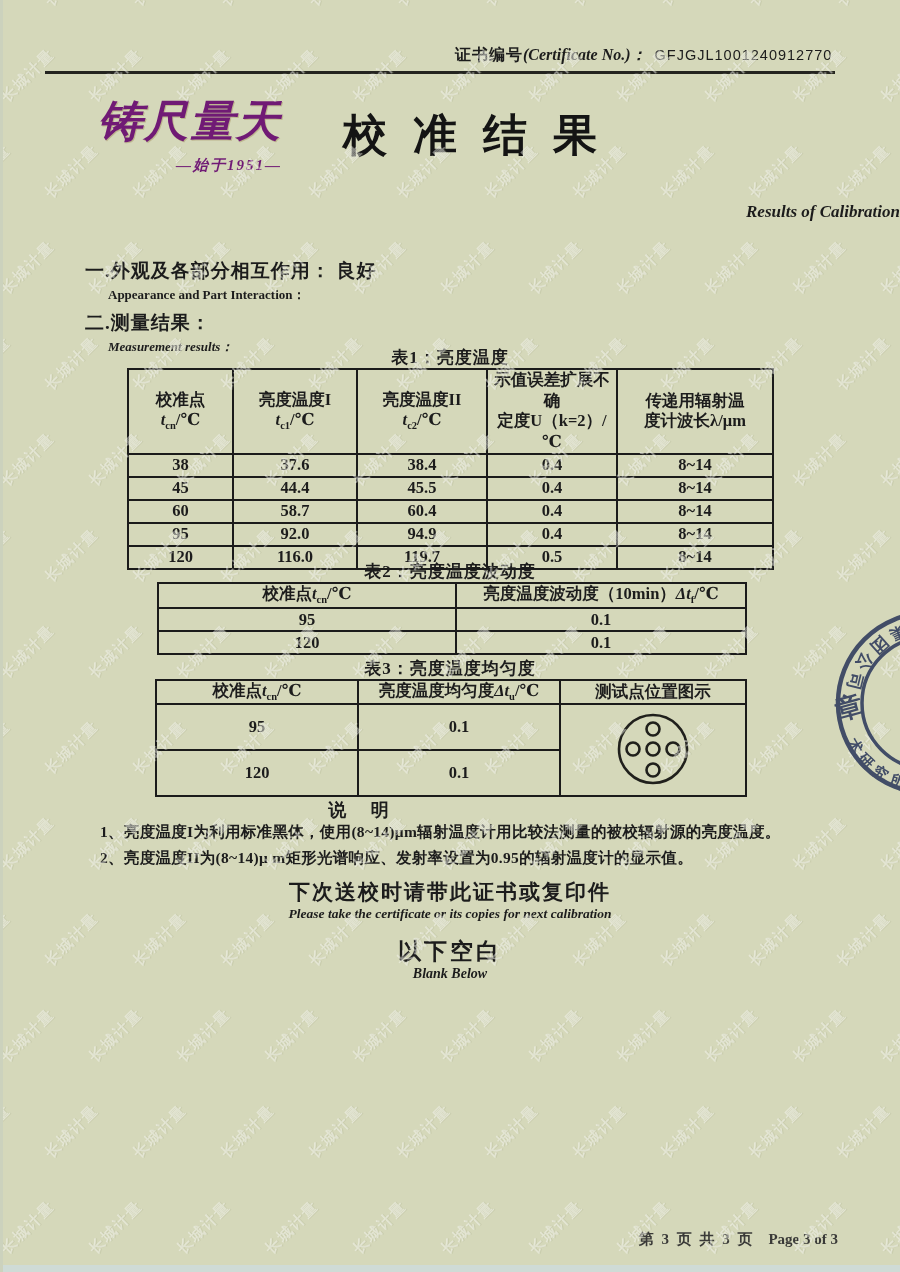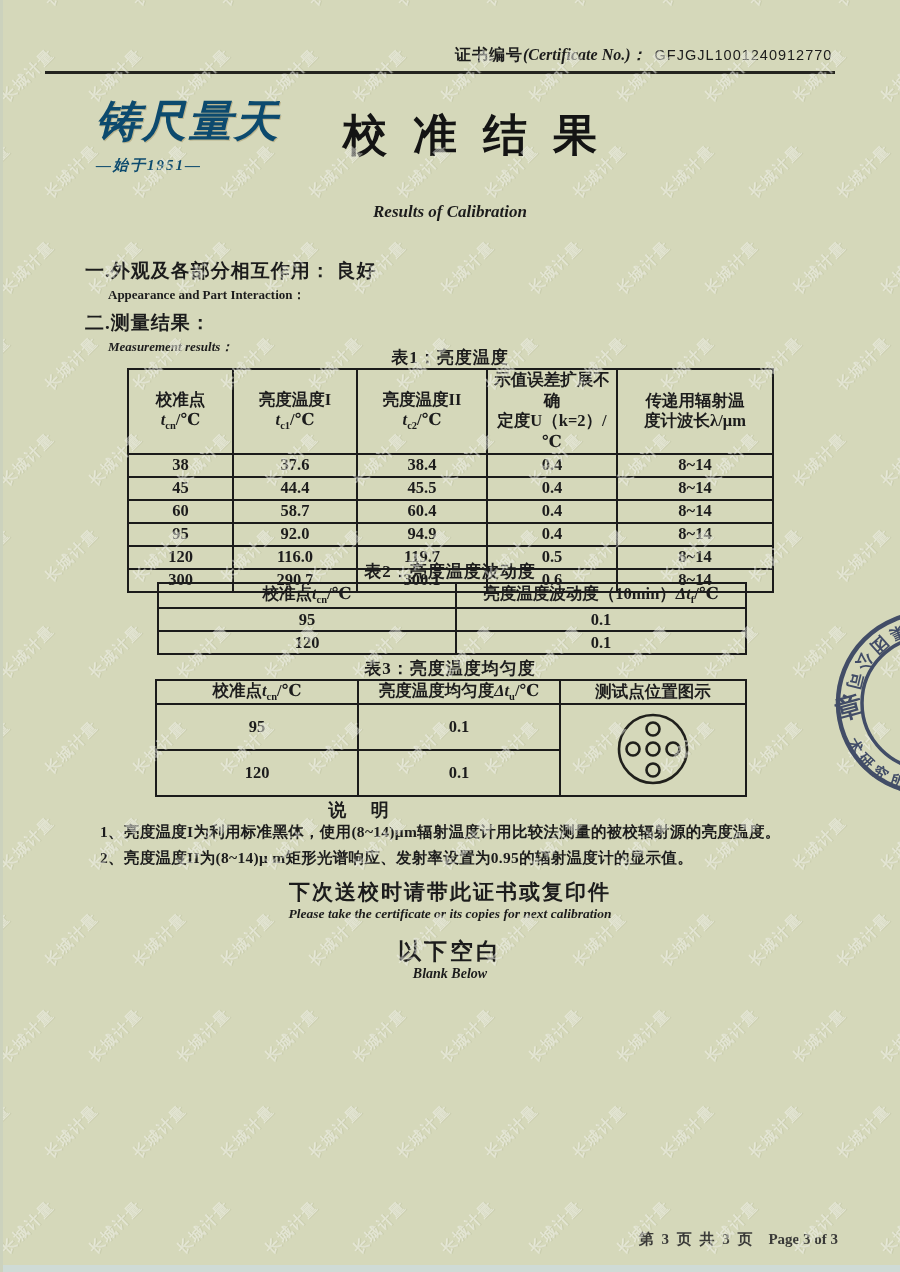--- a/index.html
+++ b/index.html
@@ -28,29 +28,29 @@
   .layer{position:absolute;z-index:1;}
 
   
   .cert-line{position:absolute;left:455px;top:45px;font-size:16px;white-space:nowrap;}
   .cert-label{font-weight:bold;letter-spacing:1px;}
   .cert-label-en{font-weight:bold;font-style:italic;}
   .cert-no{font-family:"Liberation Sans","DejaVu Sans",sans-serif;font-size:14.5px;letter-spacing:1px;margin-left:8px;}
   .top-rule{position:absolute;left:45px;top:71px;width:790px;height:3px;background:#24241f;}
 
   
-  .logo{position:absolute;left:96px;top:98px;width:200px;text-align:left;color:#0c4a6e;}
+  .logo{position:absolute;left:82px;top:98px;width:200px;text-align:right;color:#701a75;}
   .logo-main{font-size:44px;font-weight:bold;letter-spacing:2px;line-height:1.1;
     font-style:italic;text-shadow:1px 1px 0 rgba(120,80,10,.25);}
   .logo-sub{font-size:15px;font-style:italic;font-weight:bold;margin-top:10px;letter-spacing:2px;}
 
   
   .doc-title{position:absolute;left:250px;top:106px;width:440px;text-align:center;
     font-size:44px;font-weight:bold;letter-spacing:26px;text-indent:26px;color:#141414;}
-  .doc-subtitle{position:absolute;left:0;top:202px;width:900px;text-align:center;
+  .doc-subtitle{position:absolute;left:0;top:202px;width:900px;text-align:right;
     font-size:17px;font-weight:bold;font-style:italic;}
 
   
   .section1{position:absolute;left:85px;top:258px;font-size:19px;font-weight:600;letter-spacing:1px;}
   .section1-en{position:absolute;left:108px;top:286px;font-size:13px;font-weight:bold;}
   .section2{position:absolute;left:85px;top:310px;font-size:19px;font-weight:600;letter-spacing:1px;}
   .section2-en{position:absolute;left:108px;top:338px;font-size:13px;font-weight:bold;font-style:italic;}
 
   
   .tbl-caption{position:absolute;width:900px;left:0;text-align:center;font-size:17px;font-weight:600;letter-spacing:1px;}
@@ -343,27 +343,20 @@
           <td>0.4</td>
           <td>8~14</td>
         </tr>
         <tr>
           <td>120</td>
           <td>116.0</td>
           <td>119.7</td>
           <td>0.5</td>
           <td>8~14</td>
         </tr>
-        <tr>
-          <td>300</td>
-          <td>290.7</td>
-          <td>300.1</td>
-          <td>0.6</td>
-          <td>8~14</td>
-        </tr>
       </tbody>
   </table>
 
   <div class="layer tbl-caption cap2">表2：亮度温度波动度</div>
   <table id="table2" class="layer">
     <colgroup>
         <col style="width:298px">
         <col style="width:290px">
       </colgroup>
     <thead>

